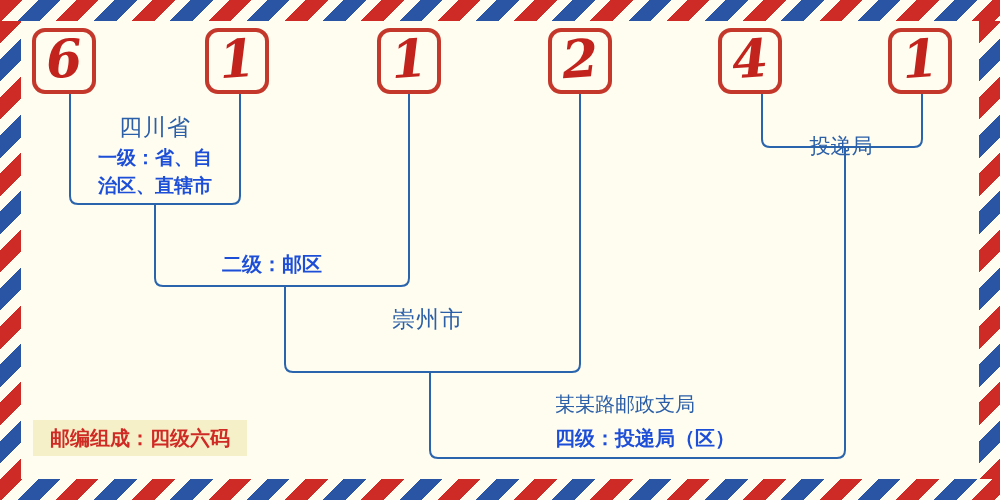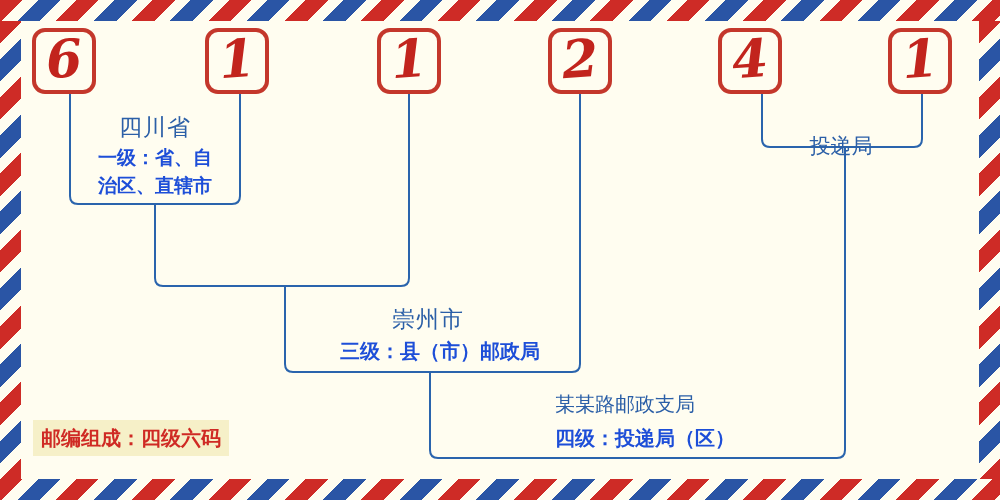--- a/index.html
+++ b/index.html
@@ -88,21 +88,21 @@
   .lbl-l4-desc   { left: 555px; top: 425px; font-size: 20px; }
 
   .footer-note {
     position: absolute;
     left: 33px;
     top: 420px;
     background: #f6f0c8;
     color: #cf2a24;
     font-weight: 700;
     font-size: 20px;
-    padding: 6px 8px;
+    padding: 6px 17px;
     line-height: 1.2;
   }
 </style>
 </head>
 <body>
 
 <div class="frame">
 
   <div class="stripe stripe-top"></div>
   <div class="stripe stripe-bottom"></div>
@@ -132,23 +132,23 @@
   <div class="digit-box box-5">
     <span class="digit">4</span>
   </div>
   <div class="digit-box box-6">
     <span class="digit">1</span>
   </div>
 
   <div class="lbl center blue lbl-l1-place">四川省</div>
   <div class="lbl center red lbl-l1-desc">一级：省、自治区、直辖市</div>
 
+  <div class="lbl center red lbl-l2-desc">二级：邮区</div>
 
   <div class="lbl center blue lbl-l3-place">崇州市</div>
-  <div class="lbl center red lbl-l3-desc">三级：县（市）邮政局</div>
 
   <div class="lbl center blue lbl-l4-place">投递局</div>
   <div class="lbl blue lbl-l4-branch">某某路邮政支局</div>
   <div class="lbl red lbl-l4-desc">四级：投递局（区）</div>
 
   <div class="footer-note">邮编组成：四级六码</div>
 
 </div>
 
 </body></html>

